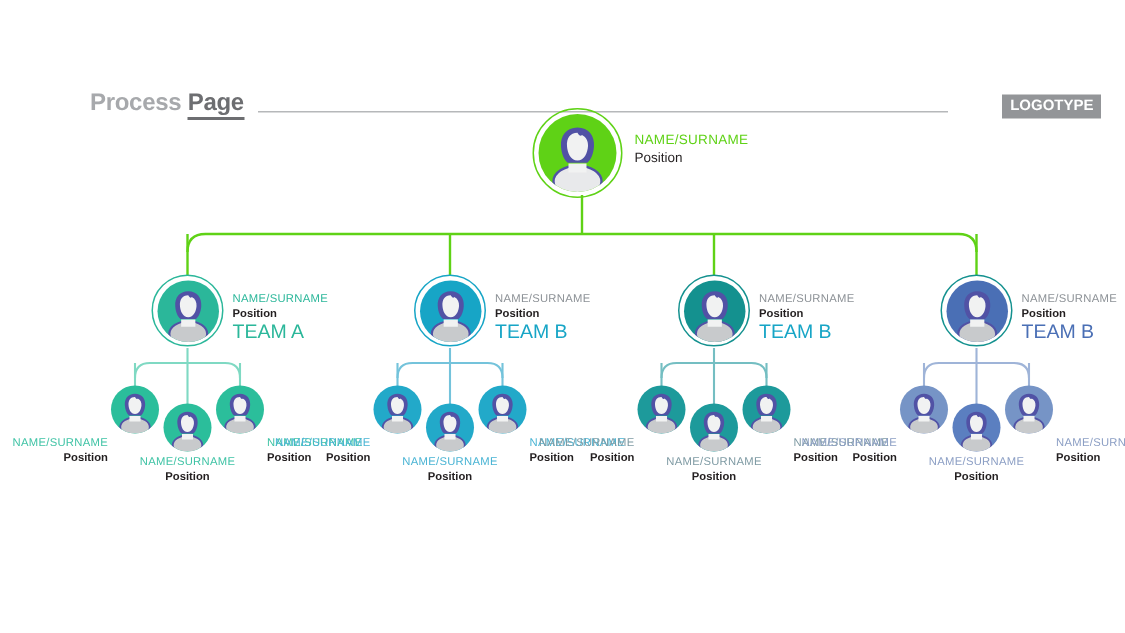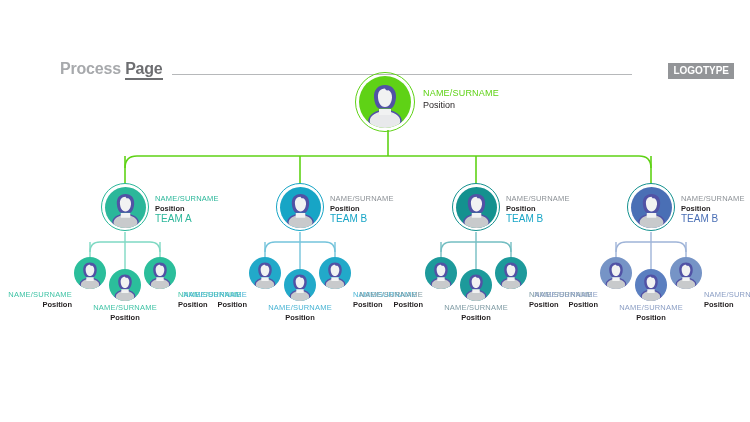--- a/index.html
+++ b/index.html
@@ -29,21 +29,21 @@
   
   .node{position:absolute;}
   .avatar{position:relative;border-radius:50%;}
   .avatar .ring{position:absolute;left:0;top:0;right:0;bottom:0;border-radius:50%;border-style:solid;box-sizing:border-box;}
   .avatar .disc{position:absolute;border-radius:50%;overflow:hidden;}
   .avatar .person{position:absolute;left:0;top:0;width:100%;height:100%;}
 
   .labels{position:absolute;white-space:nowrap;line-height:1.28;}
   .labels .name{font-size:7.5px;letter-spacing:0.2px;}
   .labels .pos{font-size:7.5px;color:#231f20;font-weight:bold;}
-  .labels .team{font-size:10px;}
+  .labels .team{font-size:13px;}
   .labels.lv1 .name{font-size:9px;}
   .labels.lv1 .pos{font-size:9px;font-weight:normal;color:#231f20;}
   .labels.lv2 .name{font-size:7.5px;}
   .labels.lv2 .pos{font-size:7.5px;}
   .labels.right{text-align:right;}
   .labels.center{text-align:center;}
 
   
   .footer{position:absolute;left:0;bottom:0;width:750px;height:42px;}
 </style>

